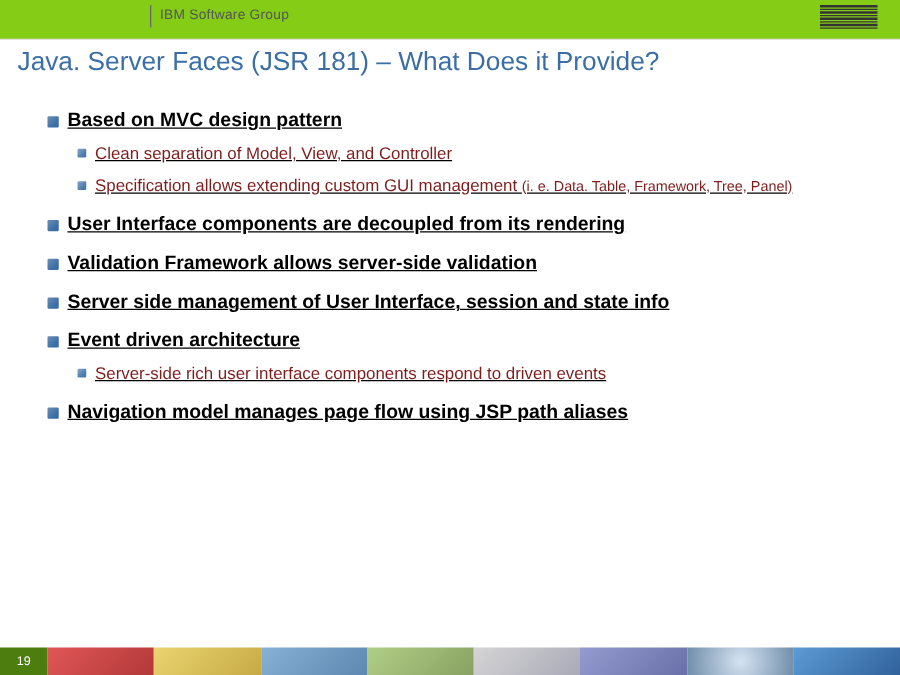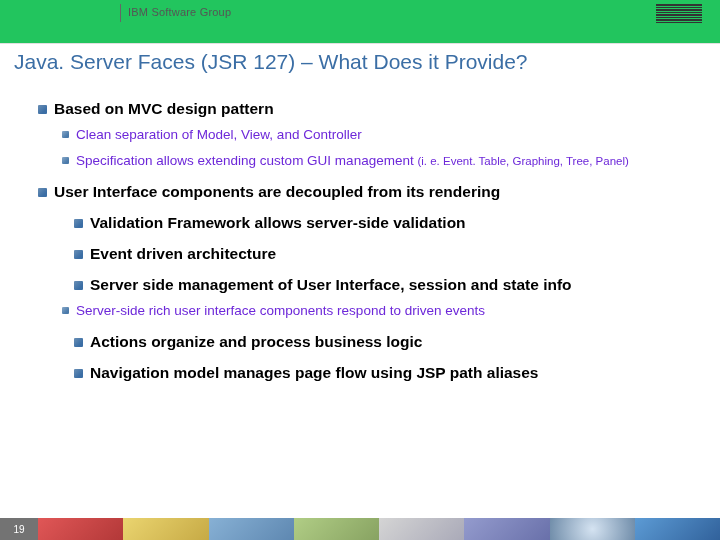--- a/index.html
+++ b/index.html
@@ -6,22 +6,22 @@
   body {
     width: 720px;
     height: 540px;
     font-family: Arial, Helvetica, sans-serif;
     background: #ffffff;
     position: relative;
     overflow: hidden;
   }
   .header {
     position: relative;
-    height: 44px;
-    background: #22c55e;
+    height: 32px;
+    background: #84cc16;
     border-bottom: 1px solid #e0e0e0;
   }
   .header-divider {
     position: absolute;
     left: 120px;
     top: 4px;
     width: 1px;
     height: 18px;
     background: #666;
   }
@@ -53,45 +53,46 @@
   .title-bar {
     padding: 6px 14px 10px 14px;
   }
   .title {
     font-size: 21px;
     color: #3b6ea5;
     font-weight: normal;
   }
   .content {
     padding: 2px 6px 0 38px;
+    text-decoration: underline;
   }
   .l1 {
     position: relative;
     font-size: 15.5px;
     font-weight: bold;
     color: #000;
     margin-top: 14px;
     padding-left: 16px;
   }
-  .l1.tight { margin-top: 13px; margin-left: 36px; }
+  .l1.tight { margin-top: 13px; }
   .l1::before {
     content: "";
     position: absolute;
     left: 0;
     top: 5px;
     width: 9px;
     height: 9px;
     background: linear-gradient(135deg, #6a8fb5 0%, #3b6ea5 70%);
     border-radius: 1px;
   }
   .l2 {
     position: relative;
     font-size: 13.5px;
     font-weight: normal;
-    color: #6d28d9;
+    color: #7f1d1d;
     margin-top: 8px;
     margin-left: 24px;
     padding-left: 14px;
     line-height: 1.3;
   }
   .l2::before {
     content: "";
     position: absolute;
     left: 0;
     top: 5px;
@@ -107,21 +108,21 @@
   .footer {
     position: absolute;
     left: 0;
     bottom: 0;
     width: 720px;
     height: 22px;
     display: flex;
   }
   .footer .pg {
     width: 38px;
-    background: #737373;
+    background: #4d7c0f;
     color: #fff;
     font-size: 10px;
     display: flex;
     align-items: center;
     justify-content: center;
   }
   .footer .strip {
     flex: 1;
     display: flex;
   }
@@ -152,42 +153,41 @@
         <div></div>
         <div></div>
         <div></div>
         <div></div>
         <div></div>
     </div>
   </div>
 </div>
 
 <div class="title-bar">
-  <div class="title">Java. Server Faces (JSR 127) – What Does it Provide?</div>
+  <div class="title">Java. Server Faces (JSR 181) – What Does it Provide?</div>
 </div>
 
 <div class="content">
 
   <div class="l1">Based on MVC design pattern</div>
   <div class="l2">Clean separation of Model, View, and Controller</div>
 
   <div class="l2">
-    <span>Specification allows extending custom GUI management </span><span class="paren">(i. e. Event. Table, Graphing, Tree, Panel)</span>
+    <span>Specification allows extending custom GUI management </span><span class="paren">(i. e. Data. Table, Framework, Tree, Panel)</span>
   </div>
 
   <div class="l1">User Interface components are decoupled from its rendering</div>
 
   <div class="l1 tight">Validation Framework allows server-side validation</div>
 
+  <div class="l1 tight">Server side management of User Interface, session and state info</div>
+
   <div class="l1 tight">Event driven architecture</div>
-
-  <div class="l1 tight">Server side management of User Interface, session and state info</div>
   <div class="l2">Server-side rich user interface components respond to driven events</div>
 
-  <div class="l1 tight">Actions organize and process business logic</div>
 
   <div class="l1 tight">Navigation model manages page flow using JSP path aliases</div>
 
 </div>
 
 <div class="footer">
   <div class="pg">19</div>
   <div class="strip">
     <div class="tile t1"></div>
     <div class="tile t2"></div>

